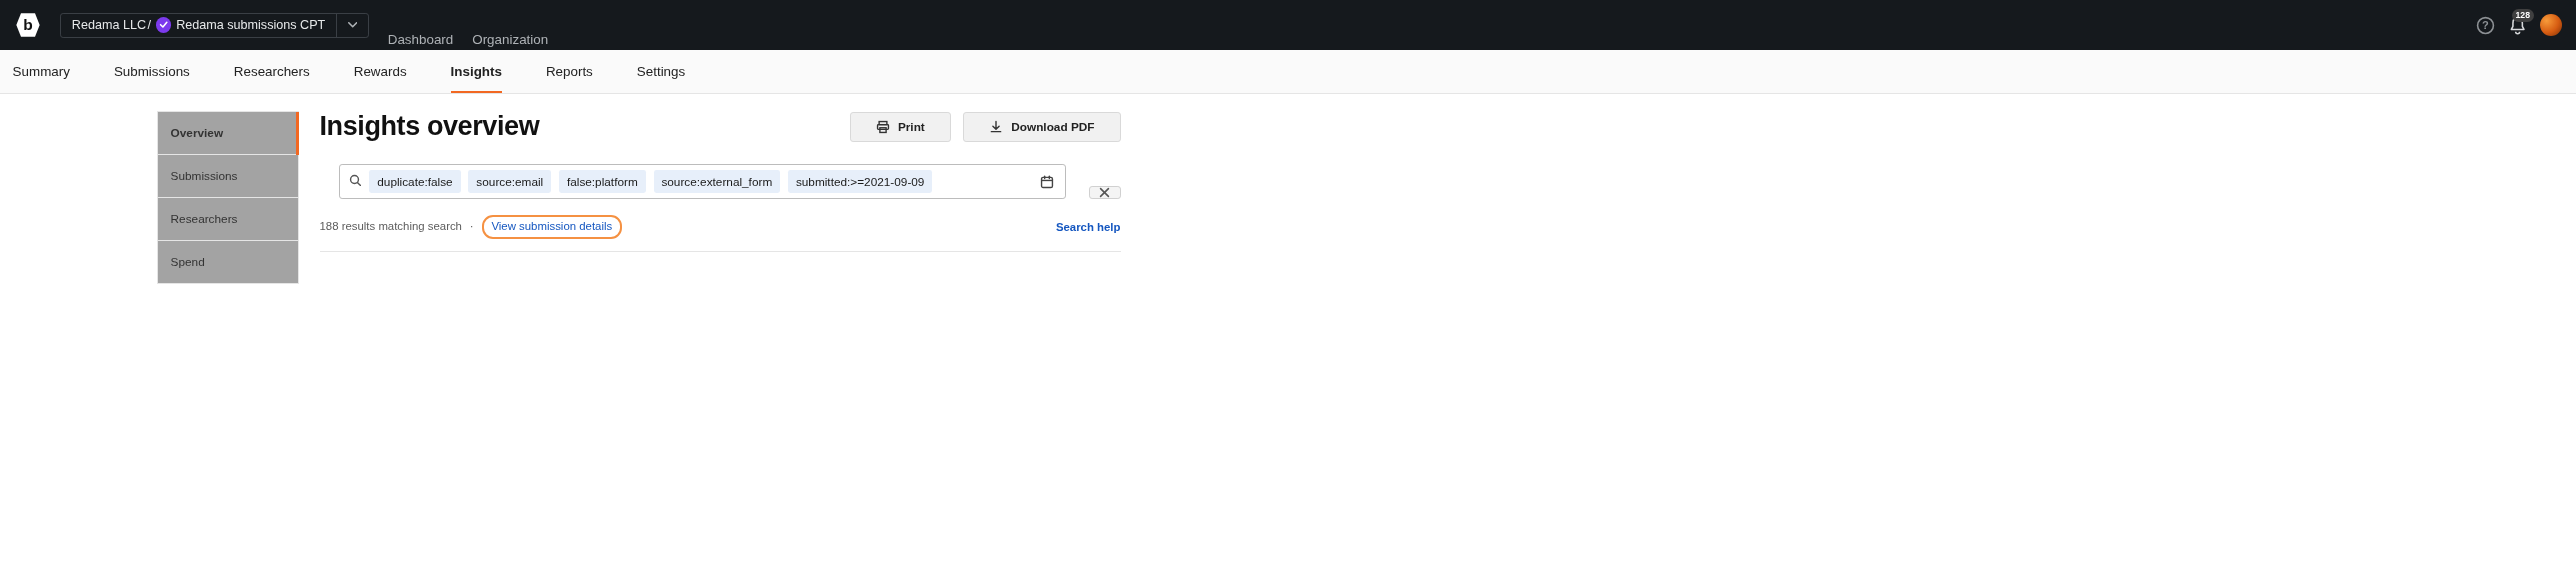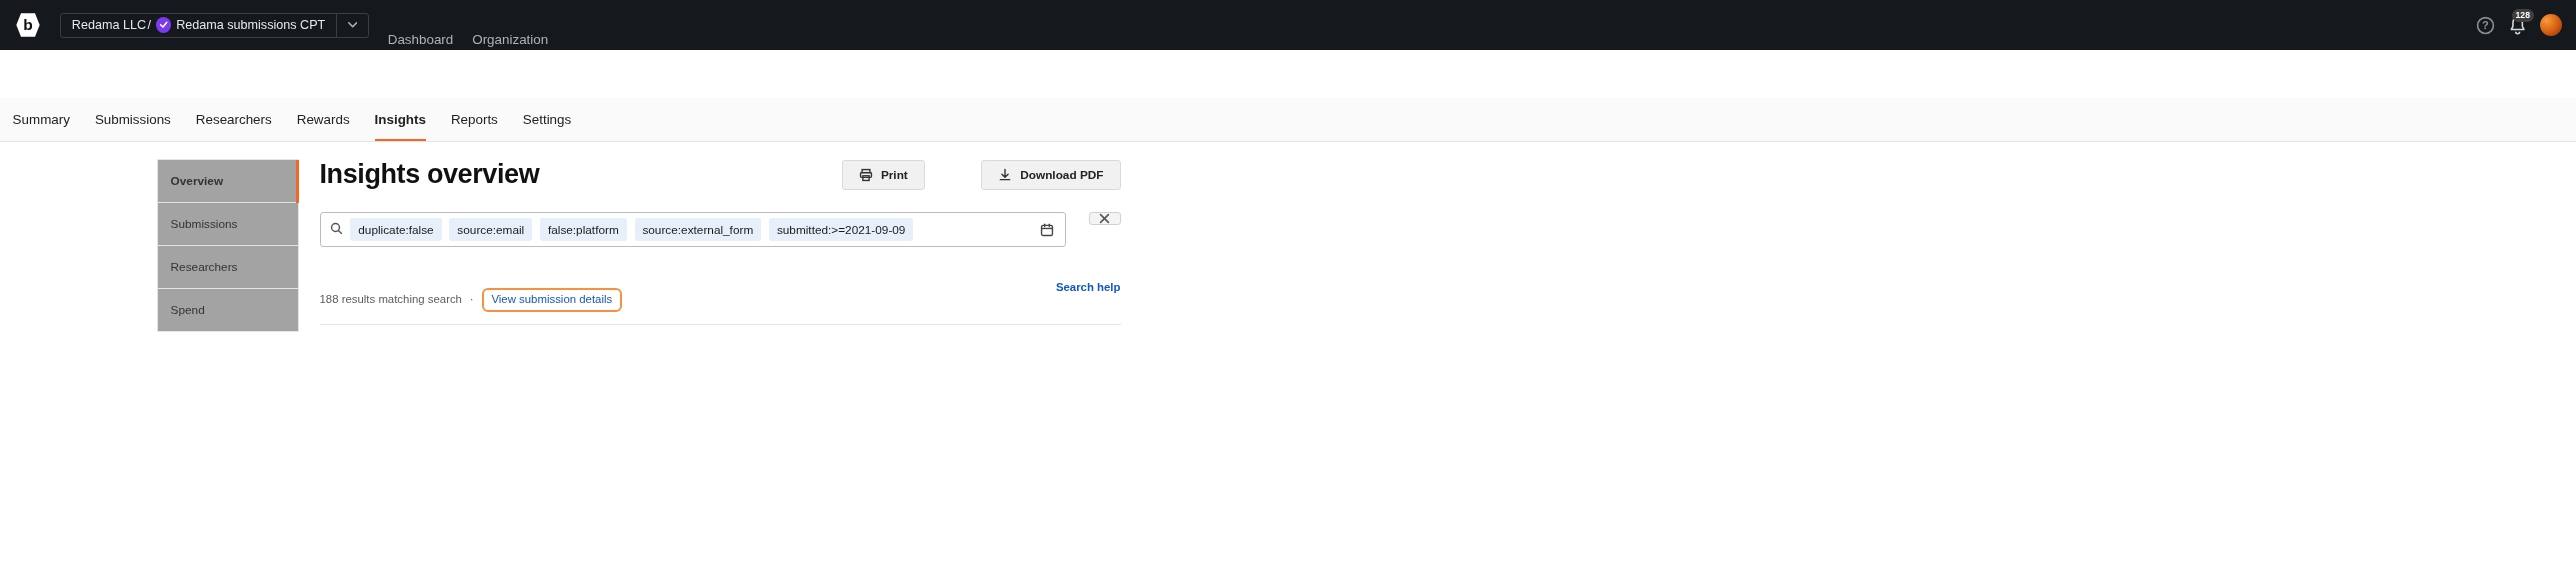--- a/index.html
+++ b/index.html
@@ -93,22 +93,21 @@
     background: radial-gradient(circle at 30% 30%, #f79b3a, #d65c12 55%, #7a2f06);
   }
 
   
   .subnav {
     background: #fafafa;
     border-bottom: 0.8px solid #e5e5e5;
     height: 44px;
     display: flex; align-items: stretch;
     padding: 0 12.6px;
-    gap: 25px;
-    margin-top: 48px;
+    gap: 44px;
   }
   .subnav a {
     display:flex; align-items:center;
     color: #222;
     font-size: 13.4px;
     text-decoration:none;
     position:relative;
   }
   .subnav a.active {
     font-weight: 700;
@@ -165,34 +164,33 @@
   .page-title {
     font-size: 27px;
     font-weight: 800;
     letter-spacing: -0.4px;
     color:#111;
   }
   .head-actions { display:flex; gap:12.6px; }
   .btn {
     display:inline-flex; align-items:center; gap:7.9px;
     height: 30px;
-    padding: 0 16px;
+    padding: 0 25px;
     background:#f1f1f1;
     border:0.8px solid #d9d9d9;
     border-radius:3.1px;
     font-size:11.8px;
     font-weight:600;
     color:#222;
     cursor:pointer;
-    margin-left:44px;
   }
   .btn svg { display:block; }
 
   .searchbar-wrap {
-    display:flex; gap:23px; align-items:flex-start;
+    display:flex; gap:23px; align-items:flex-end;margin-left:19px;
   }
   .searchbar {
     flex:1;
     border:0.8px solid #bcbcbc;
     border-radius:3.1px;
     display:flex; align-items:center;
     padding: 4.7px 6.3px;
     gap:6.3px;
   }
   .searchbar .search-icon { flex:0 0 auto; margin-left:3.1px; margin-right:1.6px; }
@@ -223,24 +221,23 @@
     margin-top: 15.7px;
     padding-bottom: 12.6px;
     border-bottom: 0.8px solid #e5e5e5;
     font-size: 11.4px;
   }
   .result-left { display:flex; align-items:baseline; gap:7.9px; color:#5c5c5c;}
   .link { color:#1557c0; cursor:pointer; }
   .link.bold { font-weight:700; }
   .highlight-box {
     border: 2.4px solid #f59142;
-    border-radius: 6px;
+    border-radius: 11px;
     padding: 3.1px 7.9px 4.7px;
     display:inline-block;
-    margin-top:25px;
   }
 </style>
 </head>
 <body>
 
 <div class="topbar">
   <div class="logo">
     <svg width="28" height="28" viewBox="0 0 36 36">
       <polygon points="9,3 27,3 33,18 27,33 9,33 3,18" fill="#ffffff"></polygon>
       <text x="18" y="24" text-anchor="middle" font-size="20" font-weight="800" fill="#111" font-family="Arial">b</text>

